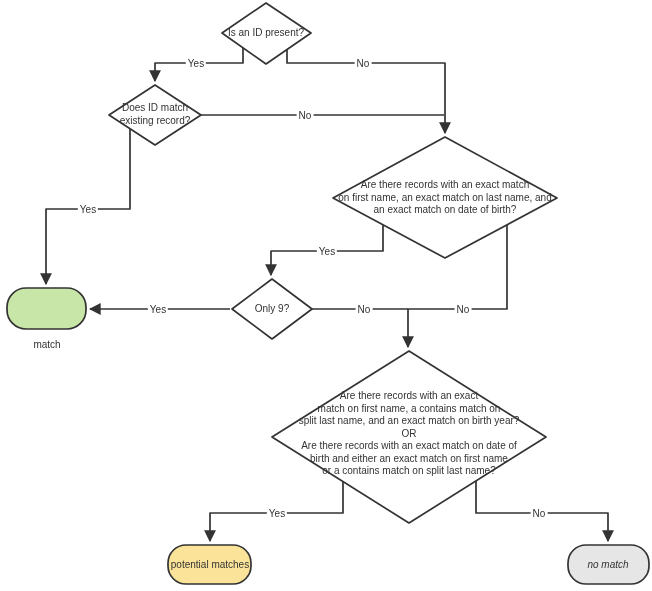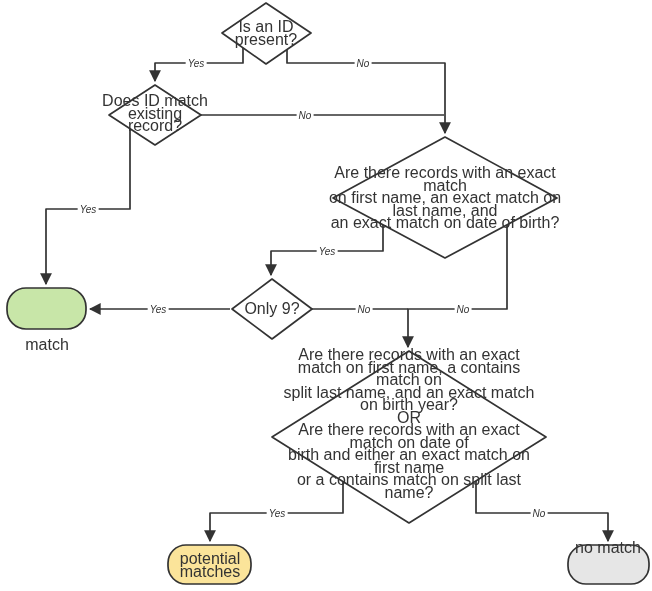--- a/index.html
+++ b/index.html
@@ -10,35 +10,34 @@
     background: #ffffff;
     font-family: "Liberation Sans", sans-serif;
     overflow: hidden;
   }
   #canvas svg { position: absolute; left: 0; top: 0; }
   .node-label {
     position: absolute;
     transform: translate(-50%, -50%);
     text-align: center;
     white-space: pre-line;
-    font-size: 16px;
+    font-size: 10px;
     line-height: 12.5px;
     color: #333333;
     pointer-events: none;
   }
   .edge-label {
     position: absolute;
     transform: translate(-50%, -50%);
     background: #ffffff;
     padding: 0 2px;
     font-size: 10px;
     line-height: 11px;
     color: #333333;
     pointer-events: none;
-    font-style: italic;
   }
 </style>
 </head>
 <body>
 
 <div id="canvas">
 
   <svg width="652" height="591" viewBox="0 0 652 591">
     <defs>
       <marker id="arrow" viewBox="0 0 10 10" refX="9" refY="5" markerWidth="7" markerHeight="7" orient="auto-start-reverse">
@@ -78,33 +77,33 @@
 
   <div class="node-label" style="left:155px; top:114px; width:110px;">Does ID match
 existing record?</div>
 
   <div class="node-label" style="left:445px; top:198px; width:260px;">Are there records with an exact match
 on first name, an exact match on last name, and
 an exact match on date of birth?</div>
 
   <div class="node-label" style="left:272px; top:309px; width:70px;">Only 9?</div>
 
-  <div class="node-label" style="left:409px; top:424px; width:262px;">Are there records with an exact
+  <div class="node-label" style="left:409px; top:434px; width:262px;">Are there records with an exact
 match on first name, a contains match on
 split last name, and an exact match on birth year?
 OR
 Are there records with an exact match on date of
 birth and either an exact match on first name
 or a contains match on split last name?</div>
 
   <div class="node-label" style="left:47px; top:309px; width:75px;margin-top:36px;">match</div>
 
   <div class="node-label" style="left:210px; top:565px; width:83px;">potential matches</div>
 
-  <div class="node-label" style="left:608px; top:548px; width:80px;">no match</div>
+  <div class="node-label" style="left:608px; top:565px; width:80px;font-style:italic;">no match</div>
 
   <span class="edge-label" style="left:196px; top:63px;">Yes</span>
 
   <span class="edge-label" style="left:363px; top:63px;">No</span>
 
   <span class="edge-label" style="left:305px; top:115px;">No</span>
 
   <span class="edge-label" style="left:88px; top:209px;">Yes</span>
 
   <span class="edge-label" style="left:327px; top:251px;">Yes</span>

